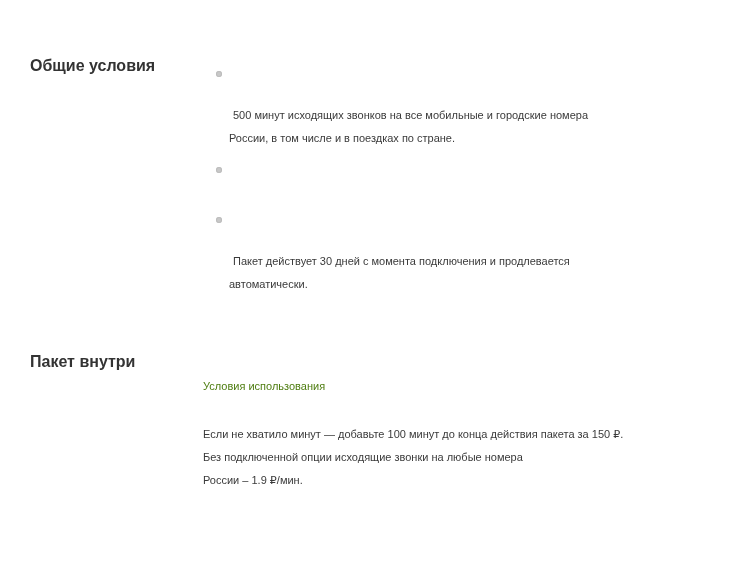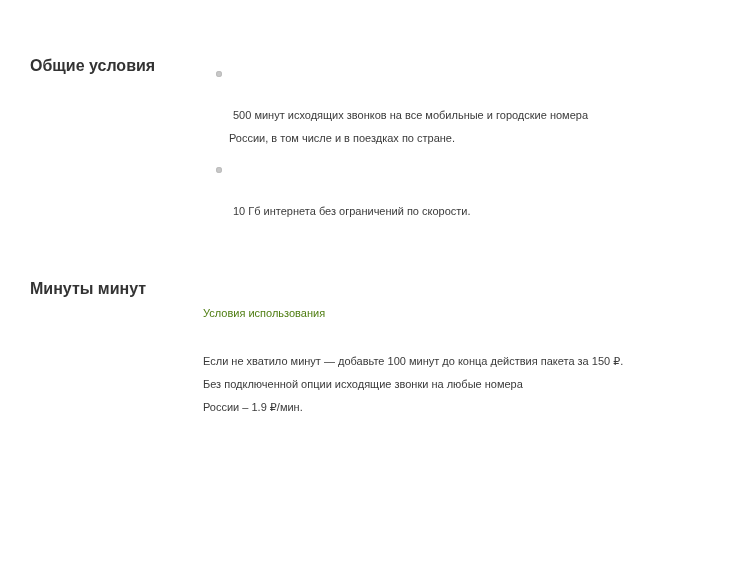--- a/index.html
+++ b/index.html
@@ -73,28 +73,32 @@
     <div class="row-label">Общие условия</div>
     <div class="row-content">
       <ul class="bullets">
         <li>
           <span class="dot"></span>
           <span>500 минут исходящих звонков на все мобильные и городские номера
 России, в том числе и в поездках по стране.</span>
         </li>
         <li>
           <span class="dot"></span>
-          <span>10 Гб интернета без ограничений по скорости.</span>
+        </li>
+        <li>
+          <span class="dot"></span>
+          <span>Пакет действует 30 дней с момента подключения и продлевается
+автоматически.</span>
         </li>
       </ul>
     </div>
   </section>
 
   <section class="row">
-    <div class="row-label">Минуты минут</div>
+    <div class="row-label">Пакет внутри</div>
     <div class="row-content">
       <p class="para subtitle">Условия использования</p>
       <p class="para para-add">Если не хватило минут — добавьте 100 минут до конца действия пакета за 150 ₽.
 Без подключенной опции исходящие звонки на любые номера
 России – 1.9 ₽/мин.</p>
 
     </div>
   </section>
 
 </div>

